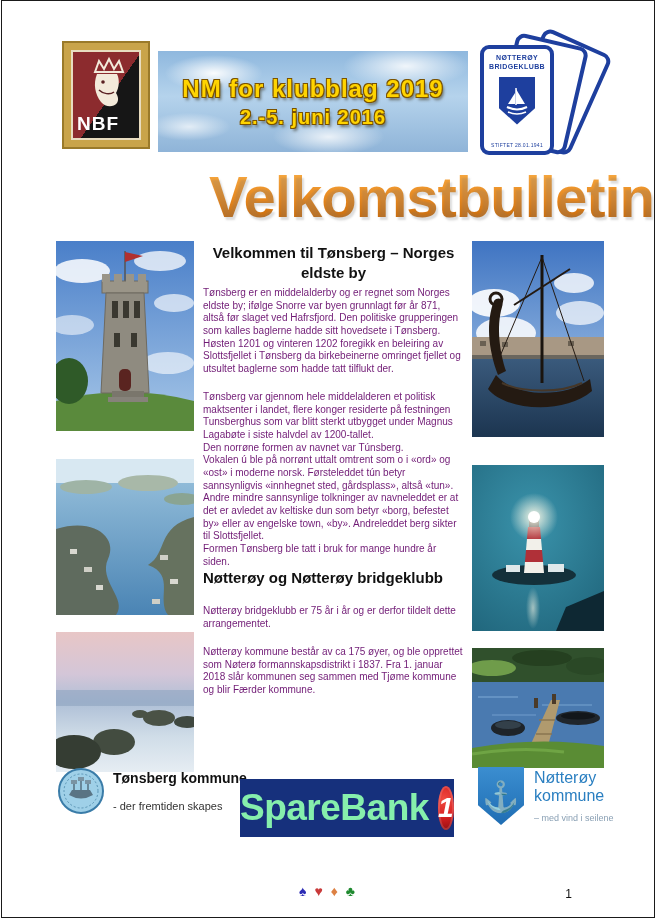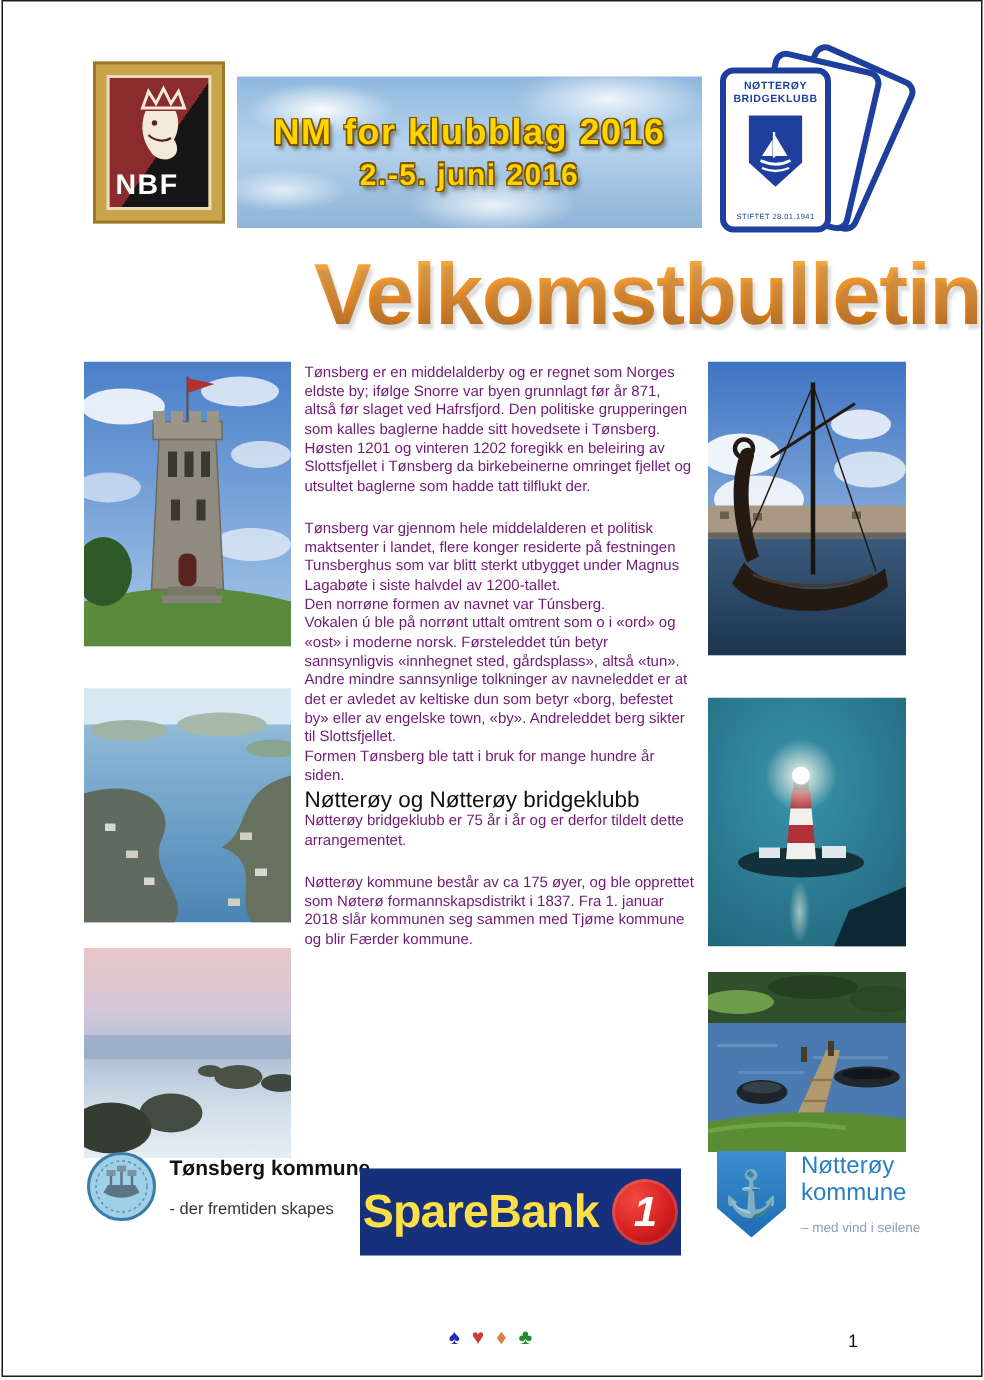--- a/index.html
+++ b/index.html
@@ -80,37 +80,37 @@
   .col-right { width:132px; flex:none; }
   .col-center { flex:1; padding:2px 8px 0 9px; }
   .photo { width:100%; display:block; }
   .ph-gap-lg { margin-bottom:28px; }
   .ph-gap-md { margin-bottom:17px; }
 
   .h1 {
     font-size:15px; font-weight:bold; color:#111; text-align:center;
     line-height:1.3; margin-bottom:5px;
   }
-  .h2 { font-size:15px; font-weight:normal; color:#111; margin:1px 0 0; }
+  .h2 { font-size:15px; font-weight:bold; color:#111; margin:1px 0 19px; }
   .para {
     font-size:10px; color:#701a75; line-height:1.27;
     white-space:pre-line; margin-bottom:15px;
   }
   .para-tight { margin-bottom:1px; }
 
   
   .sponsor-tonsberg { position:absolute; left:55px; top:766px; display:flex; align-items:center; gap:8px; }
   .ts-text .ts-name { font-size:14px; font-weight:bold; color:#111; }
   .ts-text .ts-tag { font-size:11px; color:#333; margin-top:14px; }
 
   .sponsor-sparebank {
     position:absolute; left:238px; top:778px; width:214px; height:58px;
     background:#16307c; display:flex; align-items:center; justify-content:center; gap:9px;
   }
-  .sb-name { color:#fde047; font-size:31px; font-weight:bold; letter-spacing:-.5px; }
+  .sb-name { color:#86efac; font-size:37px; font-weight:bold; letter-spacing:-.5px; }
   .sb-one {
     width:44px; height:44px; border-radius:50%;
     background:radial-gradient(circle at 35% 30%,#f04a40 0%,#d61f20 55%,#8e0e12 100%);
     color:#fff; font-size:28px; font-weight:bold; font-style:italic;
     display:flex; align-items:center; justify-content:center;
     box-shadow:0 0 0 2px rgba(255,255,255,.15) inset;
   }
 
   .sponsor-notteroy { position:absolute; left:476px; top:766px; display:flex; gap:10px; }
   .nk-shield {
@@ -146,21 +146,21 @@
         <path d="M12,16 L16,5 L21,13 L26,3 L31,13 L36,5 L40,16 Z" fill="none" stroke="#f3eada" stroke-width="2"></path>
         <path d="M14,18 C10,28 12,38 18,46 C22,51 30,52 34,47 C36,44 35,40 33,37 C36,32 37,24 34,18 Z" fill="#f3eada"></path>
         <circle cx="20" cy="26" r="1.8" fill="#5a2022"></circle>
         <path d="M16,34 C20,38 27,39 31,36" fill="none" stroke="#5a2022" stroke-width="1.5"></path>
       </svg>
       <span class="nbf-abbr">NBF</span>
     </div>
   </div>
 
   <div class="banner">
-    <div class="banner-line banner-line1">NM for klubblag 2016</div>
+    <div class="banner-line banner-line1">NM for klubblag 2019</div>
     <div class="banner-line banner-line3">2.-5. juni 2016</div>
   </div>
 
   <div class="cards-logo">
     <div class="card card-back2"></div>
     <div class="card card-back1"></div>
     <div class="card card-front">
       <div class="card-club-name">NØTTERØY</div>
       <div class="card-club-name">BRIDGEKLUBB</div>
       <div class="card-shield">
@@ -250,20 +250,21 @@
         <rect y="58" width="138" height="16" fill="#8ea4c0" opacity=".6"></rect>
         <ellipse cx="103" cy="86" rx="16" ry="8" fill="#4a5246"></ellipse>
         <ellipse cx="131" cy="90" rx="13" ry="6" fill="#3f4840"></ellipse>
         <ellipse cx="84" cy="82" rx="8" ry="4" fill="#4a5246"></ellipse>
         <ellipse cx="58" cy="110" rx="21" ry="13" fill="#434c40"></ellipse>
         <ellipse cx="18" cy="120" rx="27" ry="17" fill="#353d33"></ellipse>
       </svg>
     </div>
 
     <div class="col-center">
+      <div class="h1">Velkommen til Tønsberg – Norges eldste by</div>
       <div class="para">Tønsberg er en middelalderby og er regnet som Norges eldste by; ifølge Snorre var byen grunnlagt før år 871, altså før slaget ved Hafrsfjord. Den politiske grupperingen som kalles baglerne hadde sitt hovedsete i Tønsberg. Høsten 1201 og vinteren 1202 foregikk en beleiring av Slottsfjellet i Tønsberg da birkebeinerne omringet fjellet og utsultet baglerne som hadde tatt tilflukt der.</div>
       <div class="para para-tight">Tønsberg var gjennom hele middelalderen et politisk maktsenter i landet, flere konger residerte på festningen
 Tunsberghus som var blitt sterkt utbygget under Magnus Lagabøte i siste halvdel av 1200-tallet.
 Den norrøne formen av navnet var Túnsberg.
 Vokalen ú ble på norrønt uttalt omtrent som o i «ord» og «ost» i moderne norsk. Førsteleddet tún betyr sannsynligvis «innhegnet sted, gårdsplass», altså «tun». Andre mindre sannsynlige tolkninger av navneleddet er at det er avledet av keltiske dun som betyr «borg, befestet by» eller av engelske town, «by». Andreleddet berg sikter til Slottsfjellet.
 Formen Tønsberg ble tatt i bruk for mange hundre år siden.</div>
       <div class="h2">Nøtterøy og Nøtterøy bridgeklubb</div>
       <div class="para">Nøtterøy bridgeklubb er 75 år i år og er derfor tildelt dette arrangementet.</div>
       <div class="para">Nøtterøy kommune består av ca 175 øyer, og ble opprettet som Nøterø formannskapsdistrikt i 1837. Fra 1. januar 2018 slår kommunen seg sammen med Tjøme kommune og blir Færder kommune.</div>
     </div>

